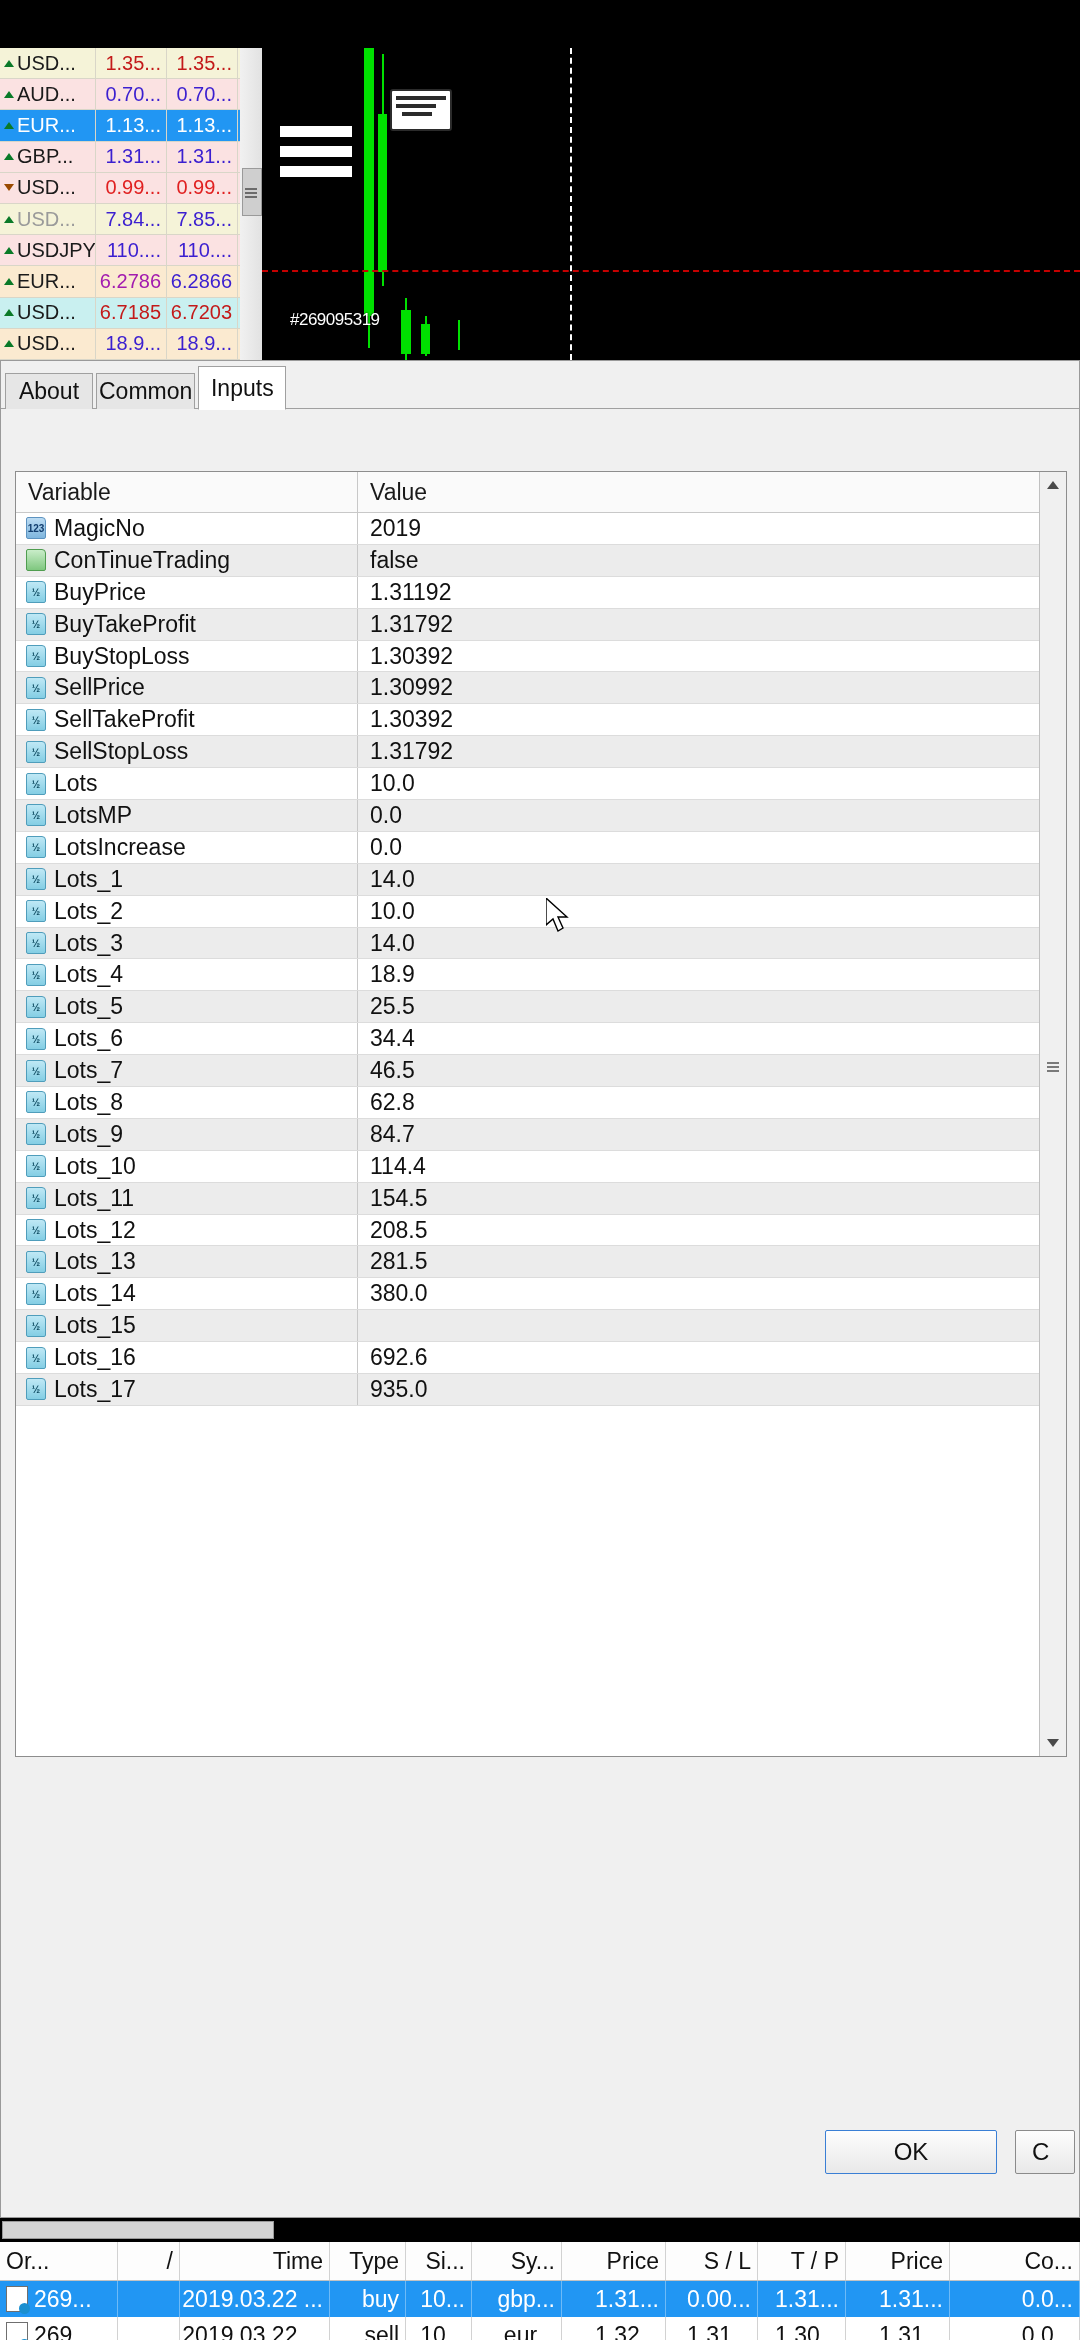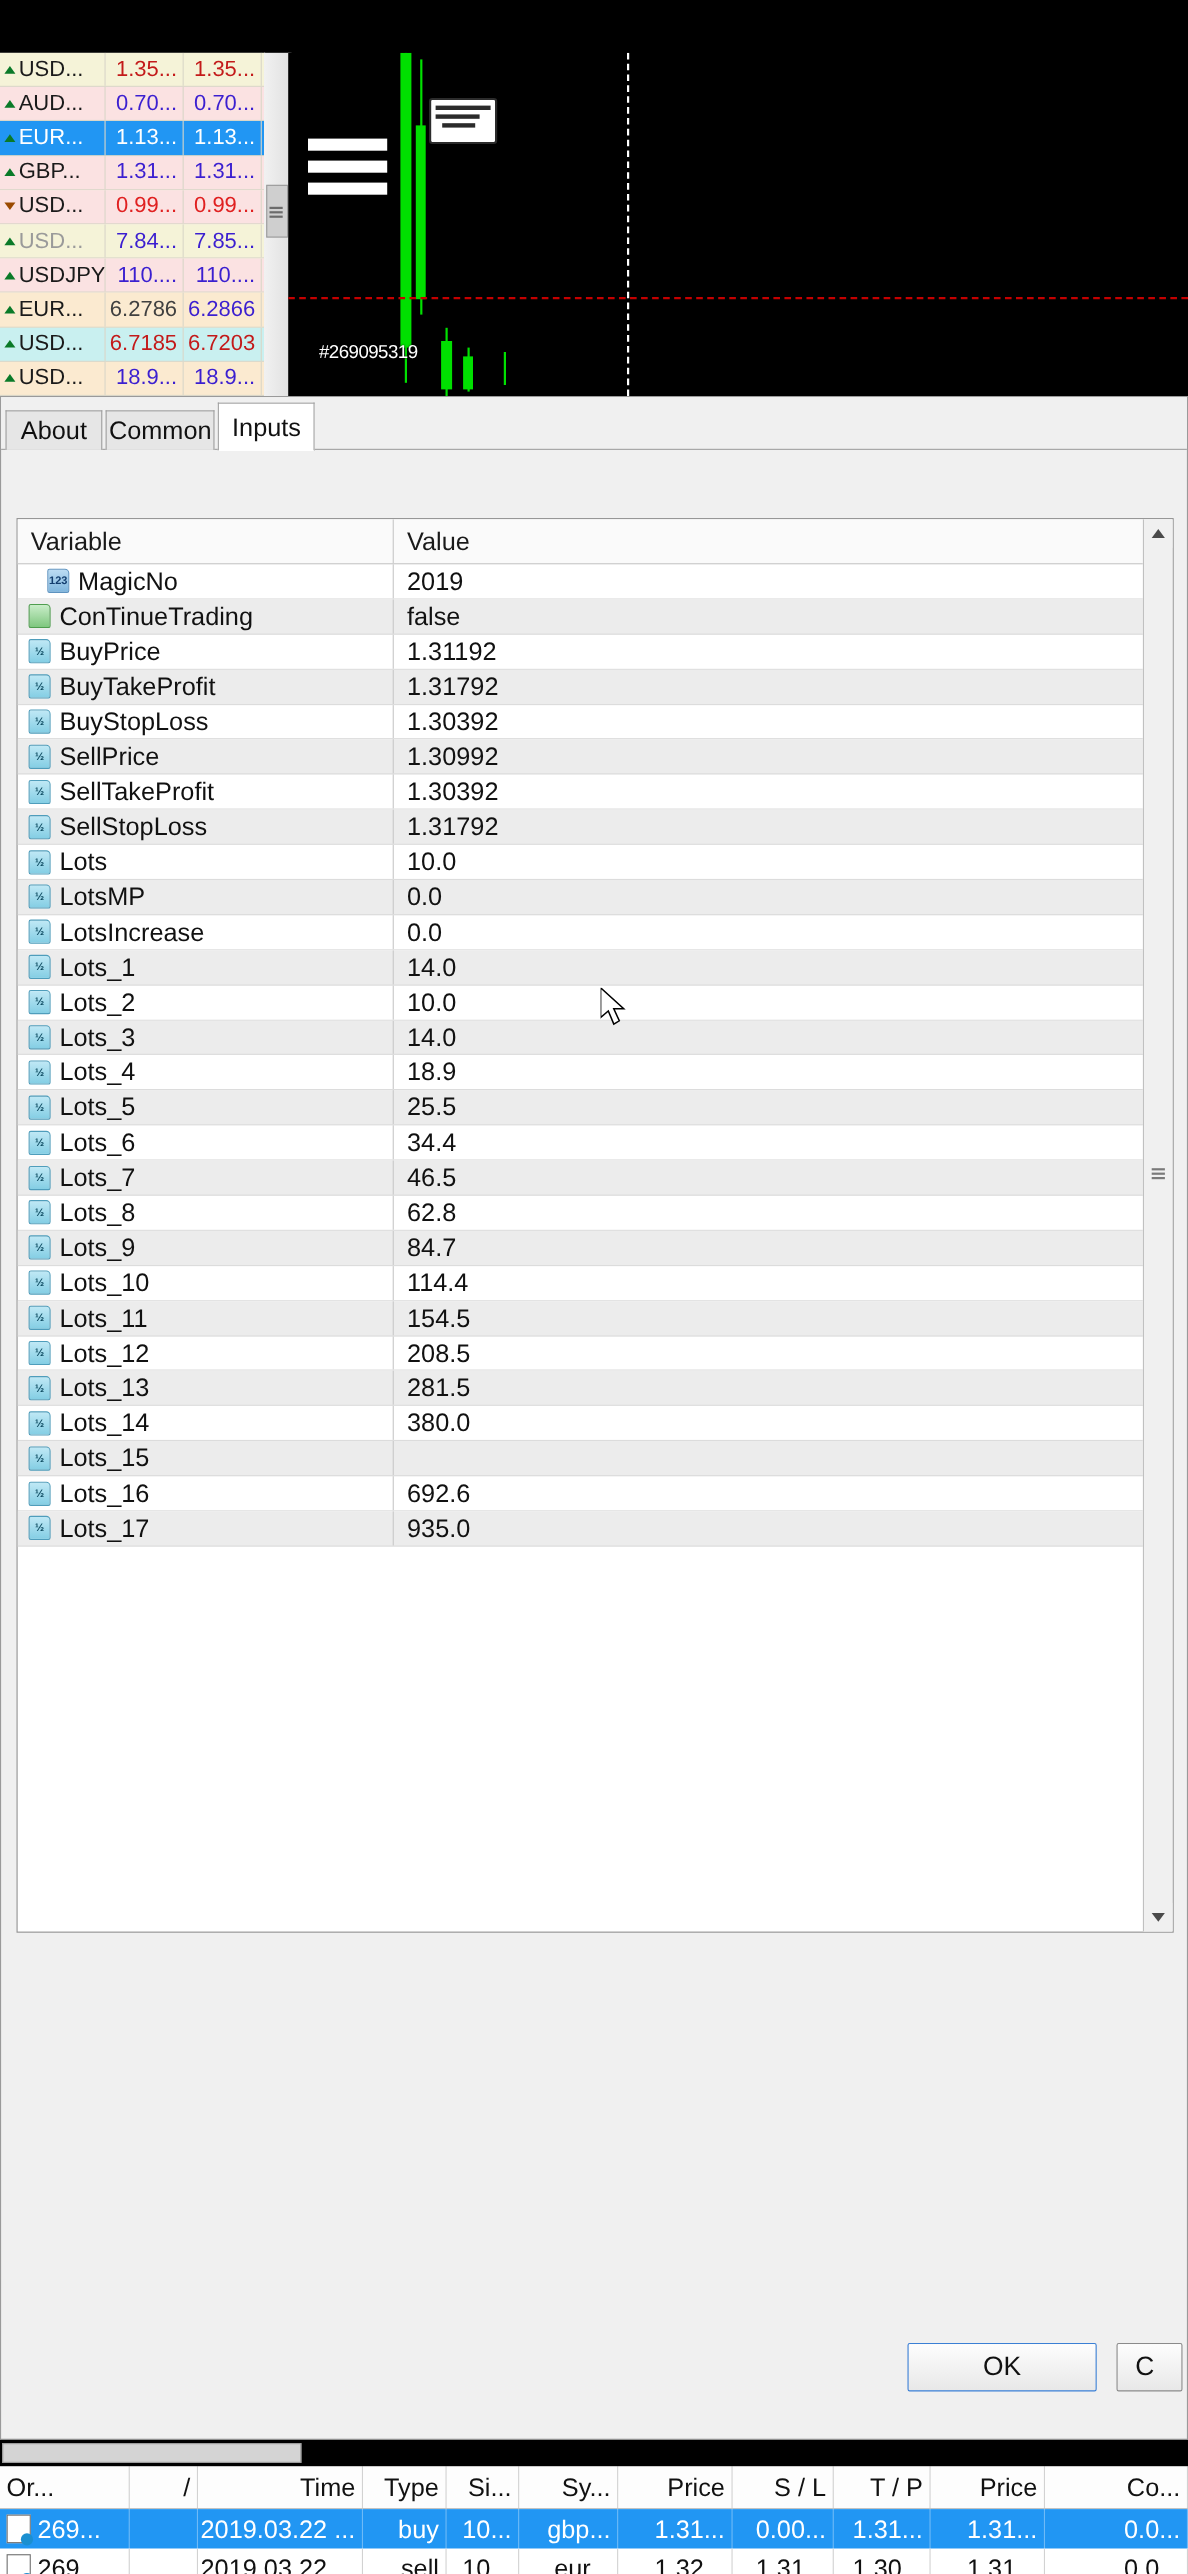--- a/index.html
+++ b/index.html
@@ -299,21 +299,21 @@
     position: relative;
     font-size: 10px;
     line-height: 22px;
     text-align: center;
     color: #123d6e;
     font-family: "Liberation Sans", sans-serif;
     font-weight: bold;
     box-sizing: border-box;
     border: 1px solid #5d93c0;
   }
-  .vicon.num { background: linear-gradient(#bcdcf3,#7fb6de); margin-left: 17px; }
+  .vicon.num { background: linear-gradient(#bcdcf3,#7fb6de); }
   .vicon.bool { background: linear-gradient(#c9edc9,#7fc77f); border-color:#4f9d4f; color:#1b5c1b; }
   .vicon.dbl  { background: linear-gradient(#bfe8f5,#84cee4); border-color:#4f9dbb; color:#0d4a60; }
 
   .vscroll {
     width: 26px;
     background: #f0f0f0;
     border-left: 1px solid #c0c0c0;
     position: relative;
     flex: 0 0 auto;
   }
@@ -504,21 +504,21 @@
         <span style="color: rgb(26, 26, 26);">USDJPY</span>
       </div>
       <div class="mw-bid" style="color: rgb(59, 31, 208);">110....</div>
       <div class="mw-ask" style="color: rgb(59, 31, 208);">110....</div>
     </div>
     <div class="mw-row" style="background: rgb(251, 234, 208);">
       <div class="mw-sym">
         <div class="mw-arrow up"></div>
         <span style="color: rgb(26, 26, 26);">EUR...</span>
       </div>
-      <div class="mw-bid" style="color: #404040;">6.2786</div>
+      <div class="mw-bid" style="color: #a21caf;">6.2786</div>
       <div class="mw-ask" style="color: rgb(59, 31, 208);">6.2866</div>
     </div>
     <div class="mw-row" style="background: rgb(201, 240, 240);">
       <div class="mw-sym">
         <div class="mw-arrow up"></div>
         <span style="color: rgb(26, 26, 26);">USD...</span>
       </div>
       <div class="mw-bid" style="color: rgb(195, 26, 26);">6.7185</div>
       <div class="mw-ask" style="color: rgb(195, 26, 26);">6.7203</div>
     </div>

